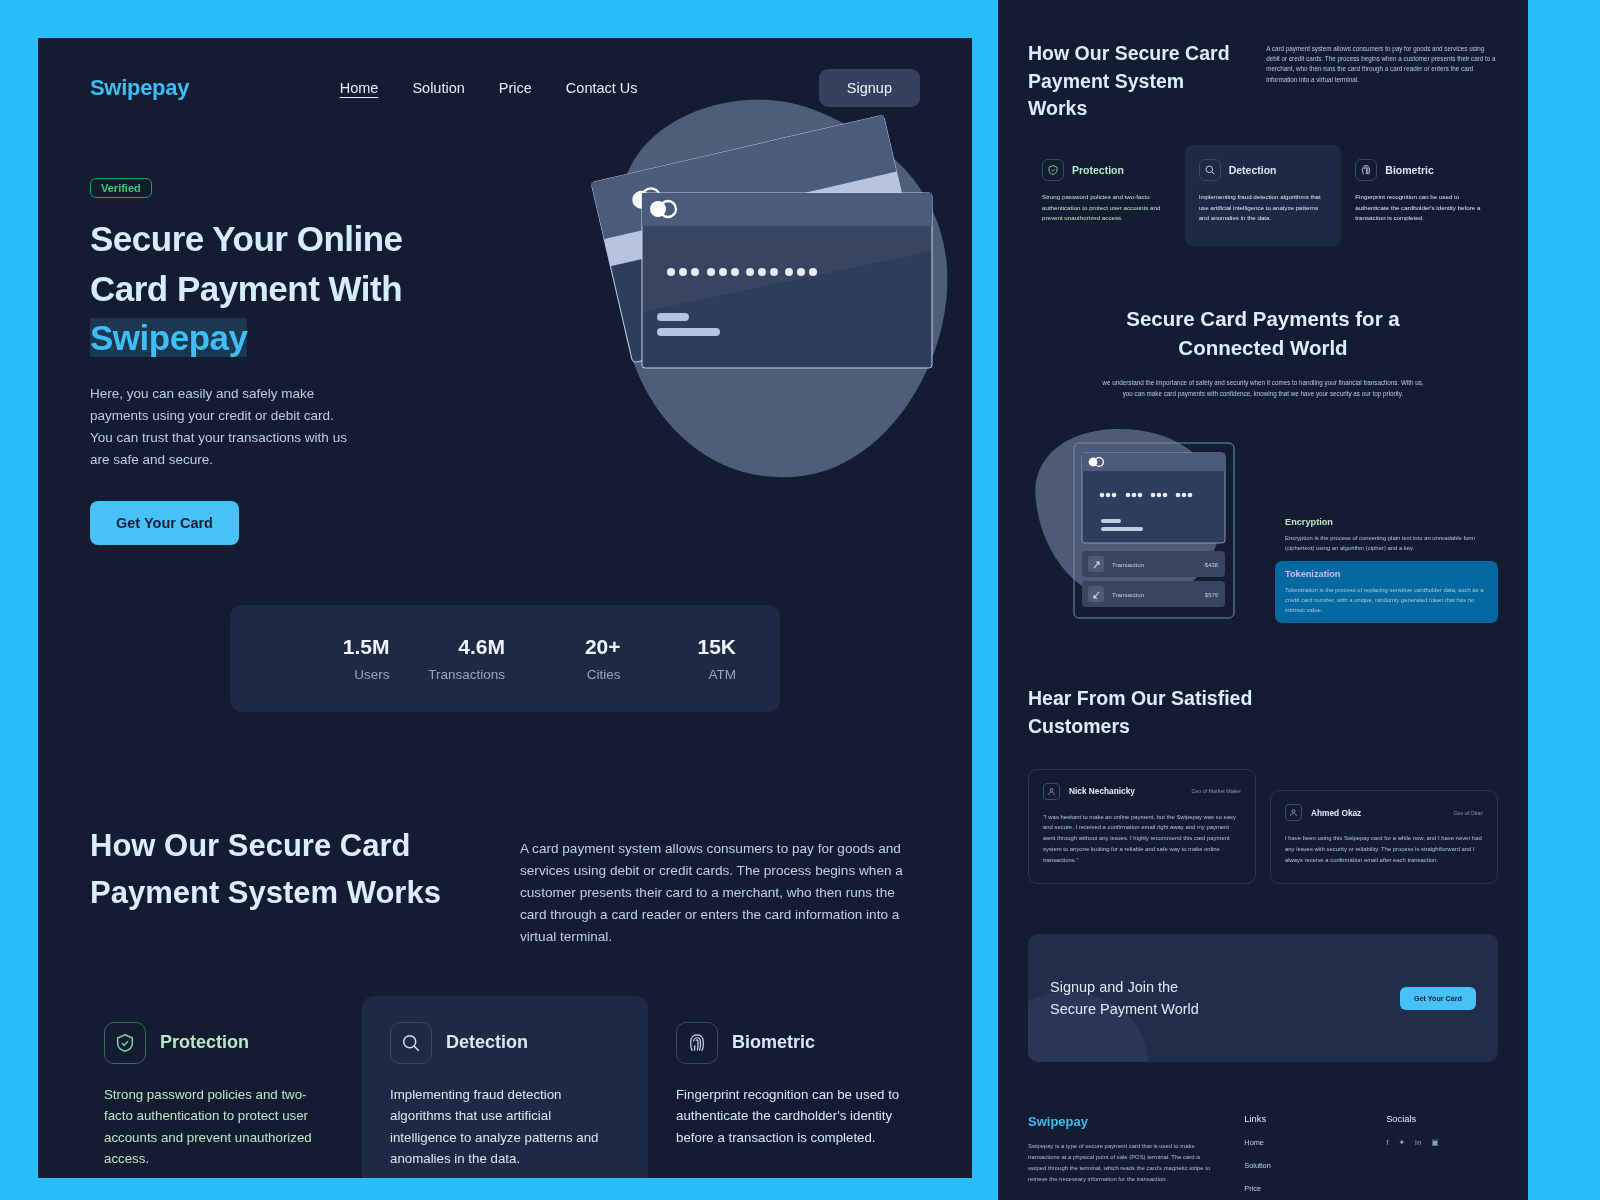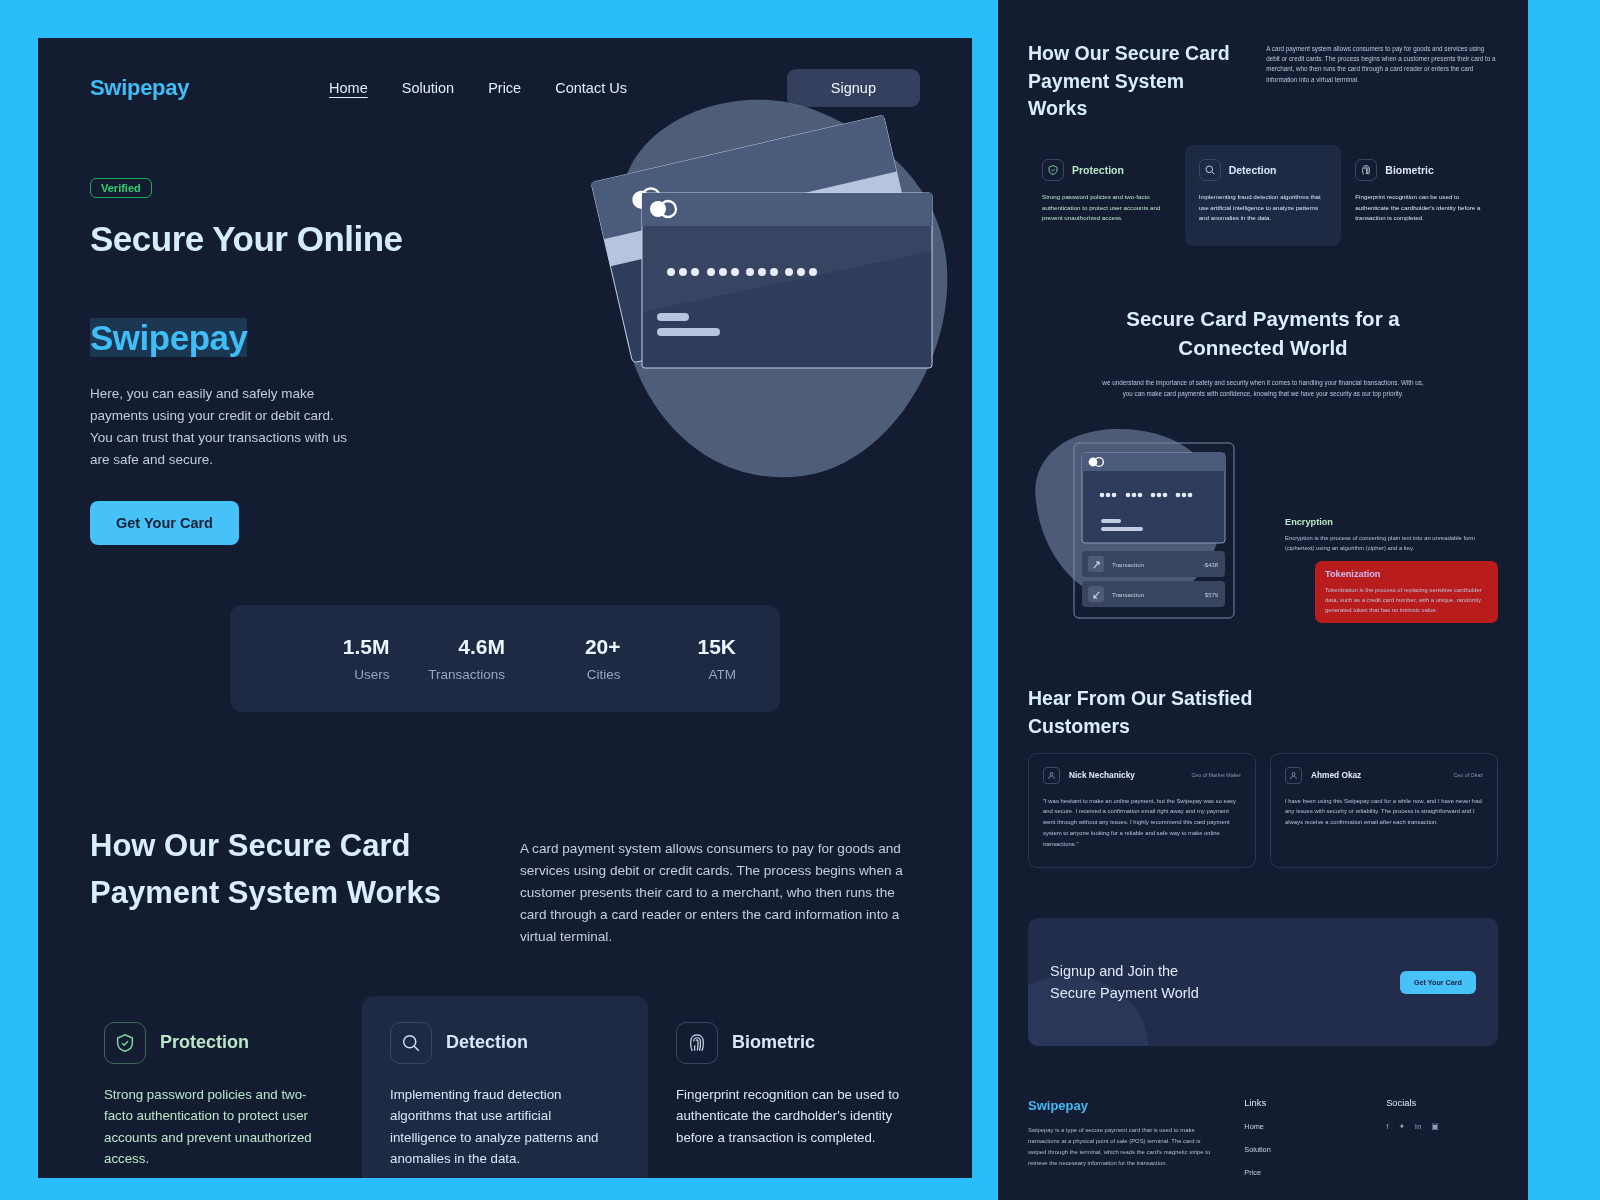--- a/index.html
+++ b/index.html
@@ -23,21 +23,21 @@
   }
 
   
   .nav { display:flex; align-items:center; padding:22px 52px 0 52px; height:78px;}
   .brand { color:#3fbdf6; font-size:22px; font-weight:bold; letter-spacing:-0.3px;}
   .nav-links { display:flex; gap:34px; margin-left:auto; margin-right:auto; padding-left:60px;}
   .nav-links a { color:#e3edf7; font-size:14.5px; text-decoration:none; }
   .nav-links a.active { text-decoration:underline; text-underline-offset:4px; }
   .signup-btn {
     margin-left:auto; background:#35405f; color:#f0f5fb; border:none;
-    font-size:14.5px; padding:11px 44px; border-radius:9px; cursor:pointer;
+    font-size:14.5px; padding:11px 28px; border-radius:9px; cursor:pointer;
     font-family:inherit;
   }
 
   
   .hero { display:flex; padding:62px 52px 0 52px; position:relative;}
   .hero-left { width:430px; position:relative; z-index:3;}
   .badge {
     display:inline-block; border:1px solid #18a955; color:#2fd071;
     font-size:11px; padding:3px 10px; border-radius:6px; margin-bottom:16px;
     font-weight:bold;
@@ -101,28 +101,28 @@
   .r-feat-desc { margin-top:11px; font-size:6.2px; line-height:1.72;}
 
   .r-sec2 { padding-top:58px; text-align:center;}
   .r-sec2 h2 { font-size:20.5px; line-height:1.42; color:#dbeefb; font-weight:bold;}
   .r-sec2 p { font-size:6.3px; line-height:1.75; color:#b9c7dc; width:330px; margin:15px auto 0;}
 
   .r-split { display:flex; gap:12px; margin-top:24px; align-items:flex-end;}
   .r-art { width:235px; height:200px; position:relative; flex:none;}
   .r-list { flex:1; padding-top:12px;}
   .r-item { padding:8px 10px; border-radius:7px; }
-  .r-item.hi { background:#b91c1c;margin-left:40px; }
+  .r-item.hi { background:#0369a1; }
   .r-item-t { font-size:9.2px; font-weight:bold; }
   .r-item-d { font-size:5.9px; line-height:1.7; color:#b5c3d8; margin-top:6px;}
   .tk { color:#cdbdf2; }
 
   .r-sec3 { padding-top:62px; }
   .r-sec3 h2 { font-size:19.5px; line-height:1.42; color:#dbeefb; font-weight:bold;}
-  .tm-row { display:flex; gap:14px; margin-top:12px;}
+  .tm-row { display:flex; gap:14px; margin-top:28px;align-items:flex-end;}
   .tm {
     flex:1; border:1px solid #2a3552; border-radius:9px; padding:13px 14px 18px 14px;
   }
   .tm-head { display:flex; align-items:center; gap:9px;}
   .tm-av { width:17px;height:17px;border:1px solid #3d4a6b;border-radius:4px;
            display:flex;align-items:center;justify-content:center;}
   .tm-name { font-size:8.3px; font-weight:bold; color:#e4eef9;}
   .tm-role { margin-left:auto; font-size:5.3px; color:#8695af;}
   .tm-txt { margin-top:12px; font-size:5.9px; line-height:1.82; color:#b5c3d8;}
 
@@ -169,21 +169,21 @@
         <a href="#">Contact Us</a>
       </div>
       <button class="signup-btn">Signup</button>
     </div>
 
     <div class="hero">
       <div class="hero-left">
         <div class="badge">Verified</div>
         <h1 class="hero-title">
           <span>Secure Your Online</span><br>
-          <br>
+          <span>Card Payment With</span><br>
           <span class="hl">Swipepay</span>
         </h1>
         <p class="hero-sub">Here, you can easily and safely make payments using your credit or debit card. You can trust that your transactions with us are safe and secure.</p>
         <button class="cta-primary">Get Your Card</button>
       </div>
 
       <div class="hero-art">
         <svg width="420" height="420" viewBox="0 0 420 420">
           <path d="M70 140 C60 50 180 0 265 35 C350 70 400 130 395 215 C390 300 330 390 250 400 C150 412 85 330 72 250 Z" fill="#5c6c88" opacity="0.82"></path>
           <g transform="rotate(-13 210 180)">

